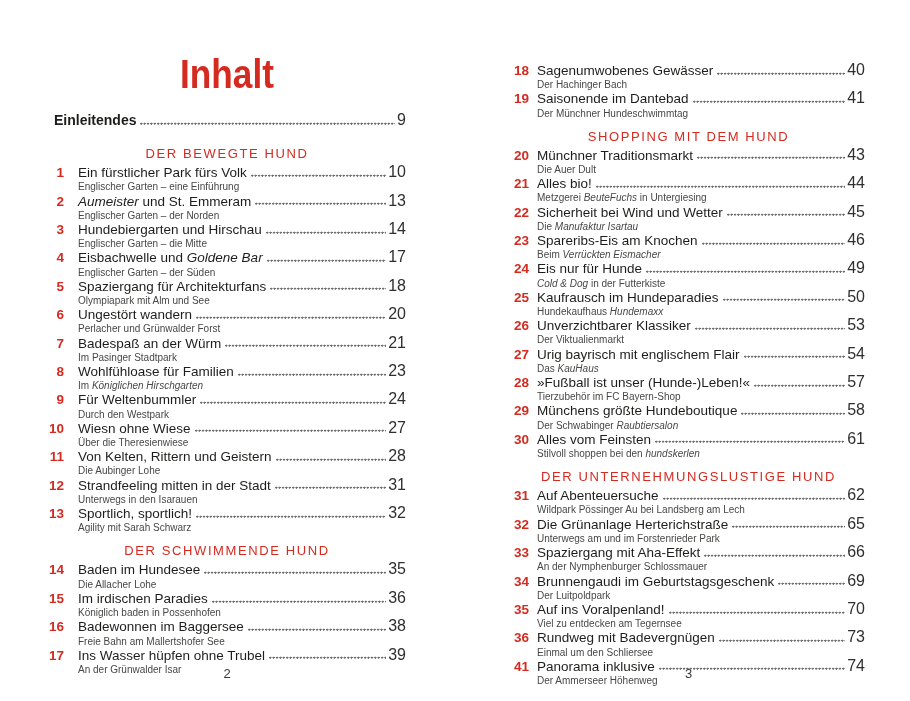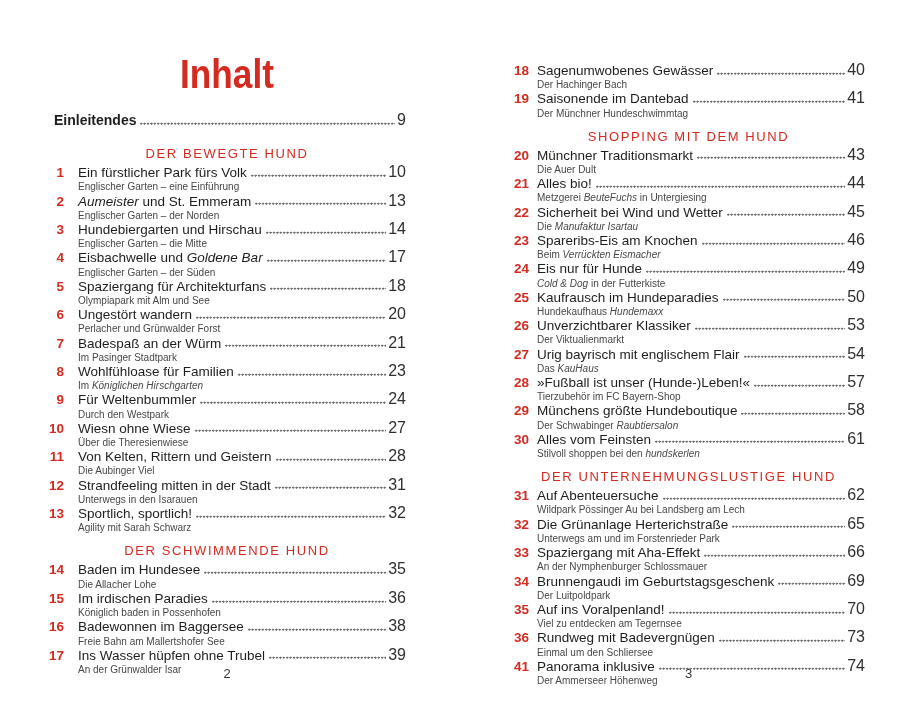--- a/index.html
+++ b/index.html
@@ -166,21 +166,21 @@
           </div>
           <div class="entry-sub"><span>Über die Theresienwiese</span></div>
         </div>
         <div class="toc-entry">
           <div class="entry-row">
             <span class="num">11</span>
             <span class="entry-title"><span>Von Kelten, Rittern und Geistern</span></span>
             <div class="leader"></div>
             <span class="pagenum">28</span>
           </div>
-          <div class="entry-sub"><span>Die Aubinger Viel</span></div>
+          <div class="entry-sub"><span>Die Aubinger Lohe</span></div>
         </div>
         <div class="toc-entry">
           <div class="entry-row">
             <span class="num">12</span>
             <span class="entry-title"><span>Strandfeeling mitten in der Stadt</span></span>
             <div class="leader"></div>
             <span class="pagenum">31</span>
           </div>
           <div class="entry-sub"><span>Unterwegs in den Isarauen</span></div>
         </div>

